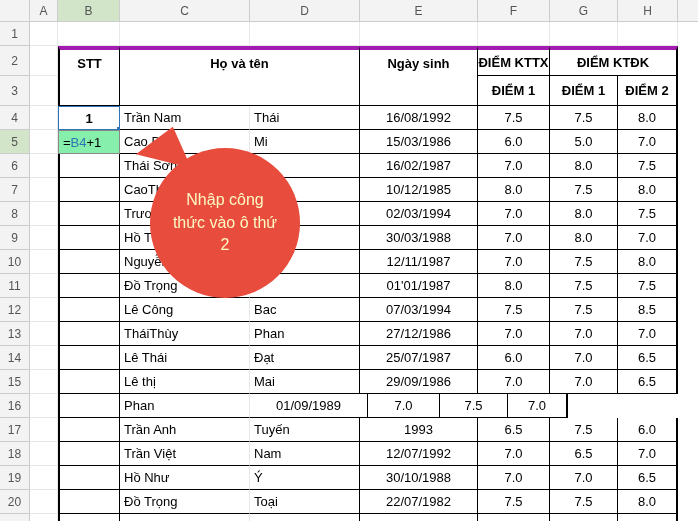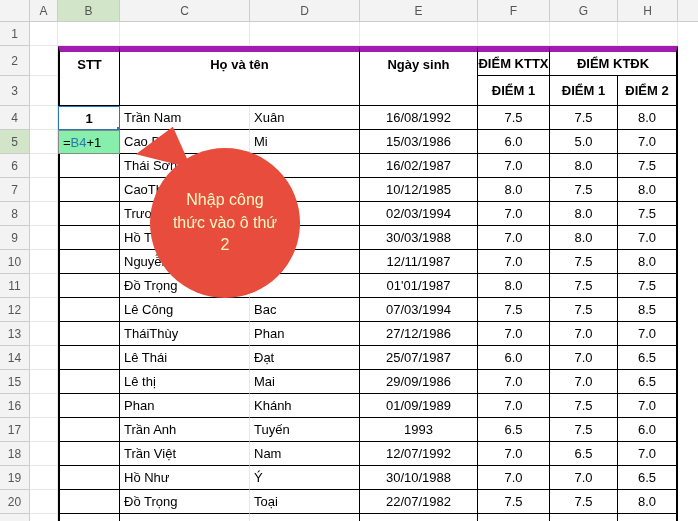--- a/index.html
+++ b/index.html
@@ -21,21 +21,21 @@
 .row-headers { width: 30px; }
 .row-h { height: 24px; line-height: 24px; text-align: center; color: #555; border-right: 1px solid #ccc; border-bottom: 1px solid #ccc; background: #f3f3f3; font-size: 12px; }
 .row-h.sel { background: #d3e5c8; }
 .header-row { height: 30px; line-height: 30px; }
 .cells { position: relative; }
 .row { display: flex; height: 24px; }
 .row.hdr { height: 30px; }
 .cell { border-right: 1px solid #e8e8e8; border-bottom: 1px solid #e8e8e8; padding: 0 4px; display: flex; align-items: center; overflow: hidden; white-space: nowrap; font-size: 13px; }
 .cell.center { justify-content: center; }
 .cell.bold { font-weight: bold; }
-.bt { border-top: 6px solid #a21caf; }
+.bt { border-top: 4px solid #a21caf; }
 .bb { border-bottom: 2px solid #000; }
 .bl { border-left: 2px solid #000; }
 .br { border-right: 2px solid #000; }
 .tb { border-bottom: 1px solid #000; }
 .tr { border-right: 1px solid #000; }
 .formula-cell { border: 1px solid #888; background: #86efac; position: relative; z-index: 1; }
 .ref-cell { border: 1px solid #2e75b6; position: relative; }
 .ref-cell::after { content: ''; position: absolute; right: -2px; bottom: -2px; width: 4px; height: 4px; background: #2e75b6; }
 .formula-text { font-family: Arial; font-size: 13px; }
 .ref-blue { color: #2e75b6; }
@@ -112,21 +112,21 @@
         <div class="cell col-F center bold tr tb"><span>ĐIỂM</span>&nbsp;<span>1</span></div>
         <div class="cell col-G center bold tr tb"><span>ĐIỂM</span>&nbsp;<span>1</span></div>
         <div class="cell col-H center bold br tb"><span>ĐIỂM</span>&nbsp;<span>2</span></div>
       </div>
 
       <div id="data-rows">
           <div class="row">
     <div class="cell col-A"></div>
     <div class="cell col-B center bold bl tr tb ref-cell">1</div>
     <div class="cell col-C tb">Trần Nam</div>
-    <div class="cell col-D tr tb">Xuân</div>
+    <div class="cell col-D tr tb">Thái</div>
     <div class="cell col-E center tr tb">16/08/1992</div>
     <div class="cell col-F center tr tb">7.5</div>
     <div class="cell col-G center tr tb">7.5</div>
     <div class="cell col-H center br tb">8.0</div>
           </div>
           <div class="row">
     <div class="cell col-A"></div>
     <div class="cell col-B bl tr tb formula-cell">
               <span class="formula-text">=<span class="ref-blue">B4</span>+1</span>
             </div>
@@ -234,21 +234,20 @@
     <div class="cell col-D tr tb">Mai</div>
     <div class="cell col-E center tr tb">29/09/1986</div>
     <div class="cell col-F center tr tb">7.0</div>
     <div class="cell col-G center tr tb">7.0</div>
     <div class="cell col-H center br tb">6.5</div>
           </div>
           <div class="row">
     <div class="cell col-A"></div>
     <div class="cell col-B bl tr tb"></div>
     <div class="cell col-C tb">Phan</div>
-    <div class="cell col-D tr tb">Khánh</div>
     <div class="cell col-E center tr tb">01/09/1989</div>
     <div class="cell col-F center tr tb">7.0</div>
     <div class="cell col-G center tr tb">7.5</div>
     <div class="cell col-H center br tb">7.0</div>
           </div>
           <div class="row">
     <div class="cell col-A"></div>
     <div class="cell col-B bl tr tb"></div>
     <div class="cell col-C tb">Trần Anh</div>
     <div class="cell col-D tr tb">Tuyến</div>

